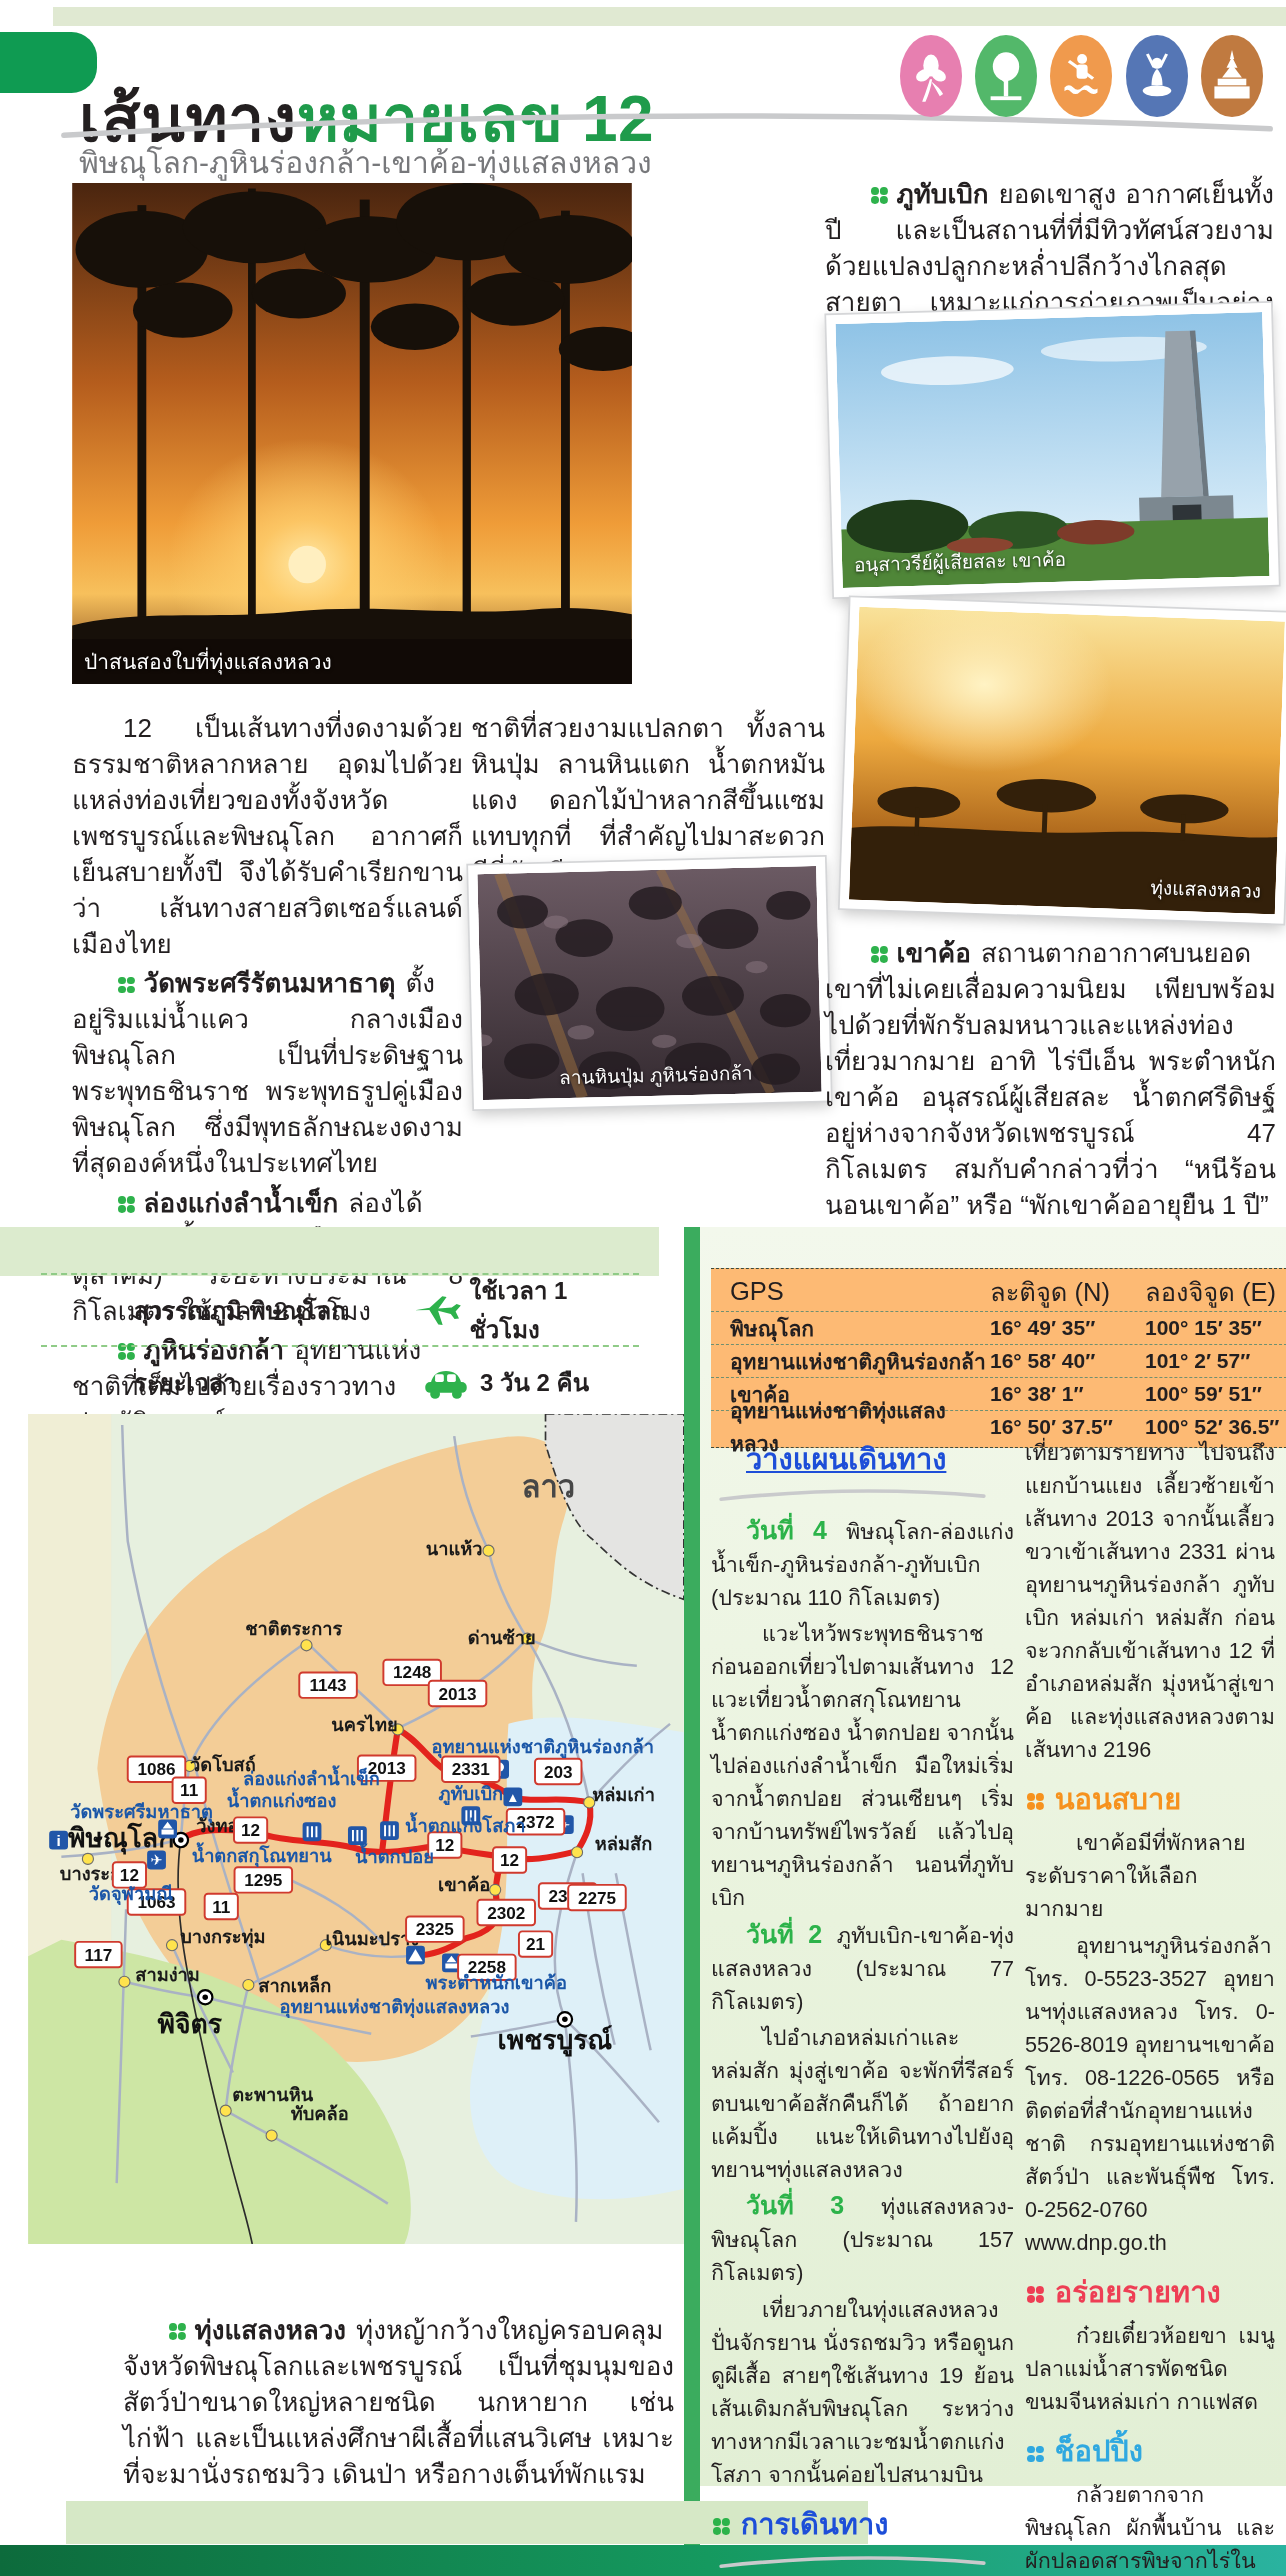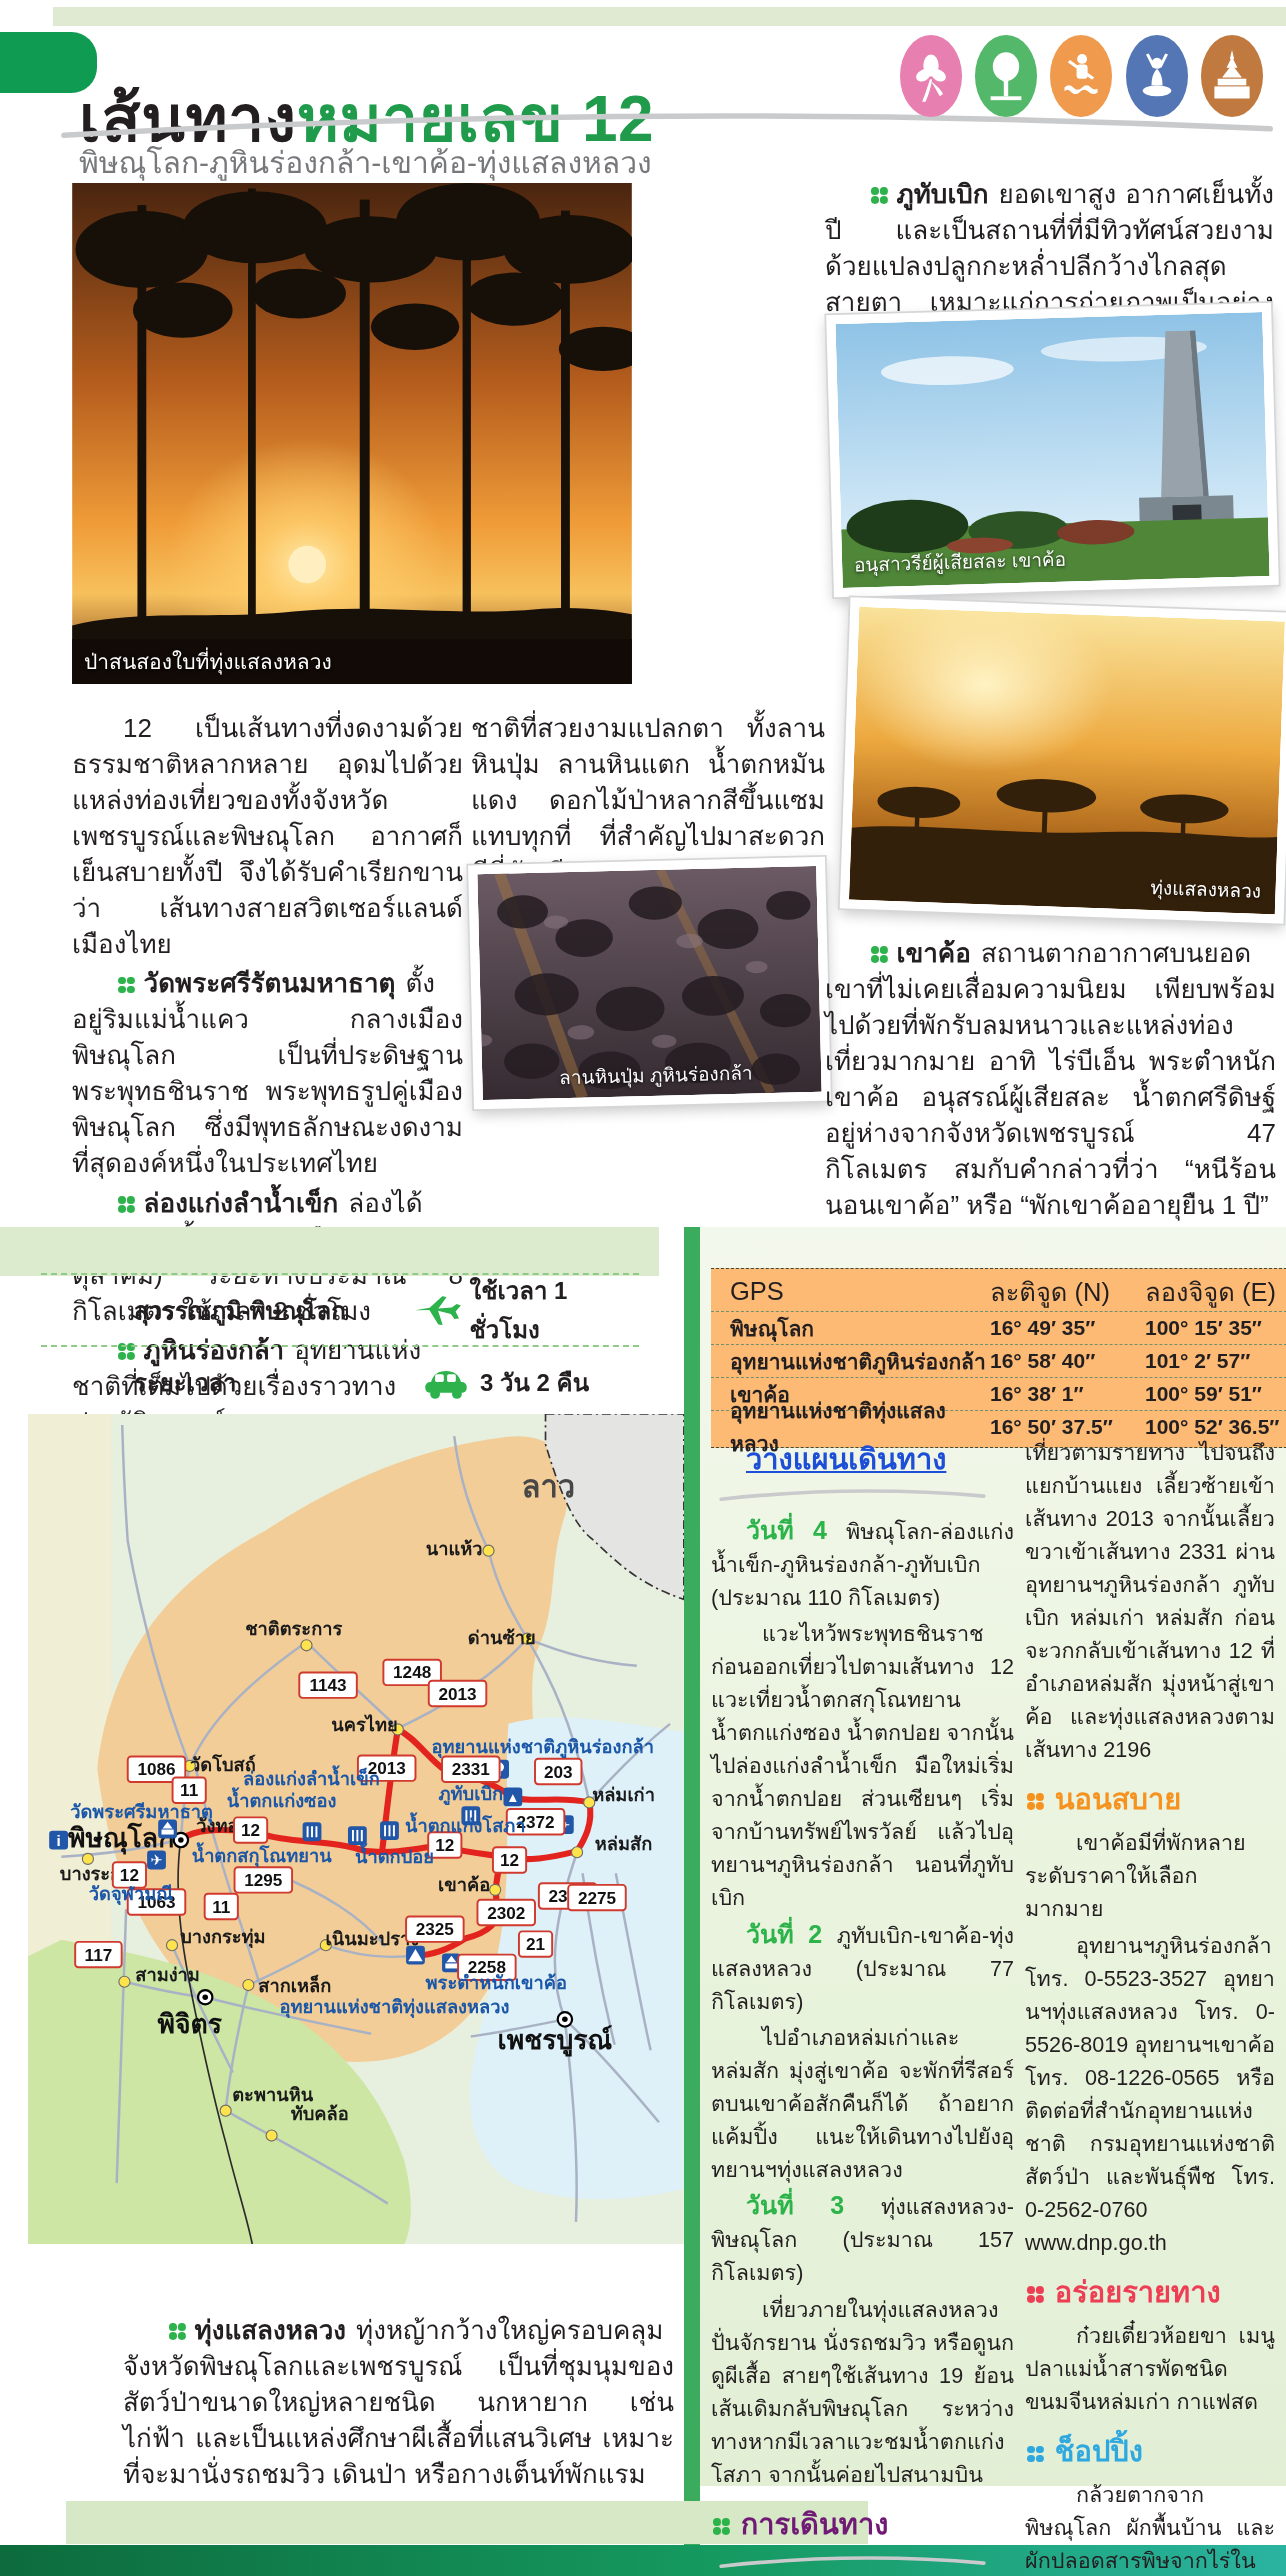--- a/index.html
+++ b/index.html
@@ -606,21 +606,21 @@
     <svg class="mini-swoosh" viewBox="0 0 520 36">
         <path d="M8,28 Q260,0 512,22" fill="none" stroke="#c9cacc" stroke-width="7" stroke-linecap="round"></path>
       </svg>
     <div id="itin-blocks">
         <p class="body-p" style="text-indent: 35px;"><span class="day-label">วันที่ 4 </span>พิษณุโลก-ล่องแก่งน้ำเข็ก-ภูหินร่องกล้า-ภูทับเบิก (ประมาณ 110 กิโลเมตร)</p>
         <p class="body-p indent">แวะไหว้พระพุทธชินราช ก่อนออกเที่ยวไปตามเส้นทาง 12 แวะเที่ยวน้ำตกสกุโณทยาน น้ำตกแก่งซอง น้ำตกปอย จากนั้นไปล่องแก่งลำน้ำเข็ก มือใหม่เริ่มจากน้ำตกปอย ส่วนเซียนๆ เริ่มจากบ้านทรัพย์ไพรวัลย์ แล้วไปอุทยานฯภูหินร่องกล้า นอนที่ภูทับเบิก</p>
         <p class="body-p" style="text-indent: 35px;"><span class="day-label">วันที่ 2 </span>ภูทับเบิก-เขาค้อ-ทุ่งแสลงหลวง (ประมาณ 77 กิโลเมตร)</p>
         <p class="body-p indent">ไปอำเภอหล่มเก่าและหล่มสัก มุ่งสู่เขาค้อ จะพักที่รีสอร์ตบนเขาค้อสักคืนก็ได้ ถ้าอยากแค้มปิ้ง แนะให้เดินทางไปยังอุทยานฯทุ่งแสลงหลวง</p>
         <p class="body-p" style="text-indent: 35px;"><span class="day-label">วันที่ 3 </span>ทุ่งแสลงหลวง-พิษณุโลก (ประมาณ 157 กิโลเมตร)</p>
         <p class="body-p indent">เที่ยวภายในทุ่งแสลงหลวง ปั่นจักรยาน นั่งรถชมวิว หรือดูนก ดูผีเสื้อ สายๆใช้เส้นทาง 19 ย้อนเส้นเดิมกลับพิษณุโลก ระหว่างทางหากมีเวลาแวะชมน้ำตกแก่งโสภา จากนั้นค่อยไปสนามบิน</p>
-        <div class="sub-head" style="color: #701a75;"><span class="clover" style="color: rgb(44, 179, 74);"></span><span class="sub-head-txt">การเดินทาง</span></div>
+        <div class="sub-head" style="color: #1d4ed8;"><span class="clover" style="color: rgb(44, 179, 74);"></span><span class="sub-head-txt">การเดินทาง</span></div>
         <svg class="mini-swoosh" viewBox="0 0 520 36">
           <path d="M8,28 Q260,0 512,22" fill="none" stroke="#c9cacc" stroke-width="7" stroke-linecap="round"></path>
         </svg>
       </div>
   </div>
 
   <div class="abs tips-col">
     <div id="tips-blocks">
         <p class="body-p noind">เที่ยวตามรายทาง ไปจนถึงแยกบ้านแยง เลี้ยวซ้ายเข้าเส้นทาง 2013 จากนั้นเลี้ยวขวาเข้าเส้นทาง 2331 ผ่านอุทยานฯภูหินร่องกล้า ภูทับเบิก หล่มเก่า หล่มสัก ก่อนจะวกกลับเข้าเส้นทาง 12 ที่อำเภอหล่มสัก มุ่งหน้าสู่เขาค้อ และทุ่งแสลงหลวงตามเส้นทาง 2196</p>
         <div class="sub-head" style="color: rgb(246, 146, 30);"><span class="clover" style="color: rgb(246, 146, 30);"></span><span class="sub-head-txt">นอนสบาย</span></div>

